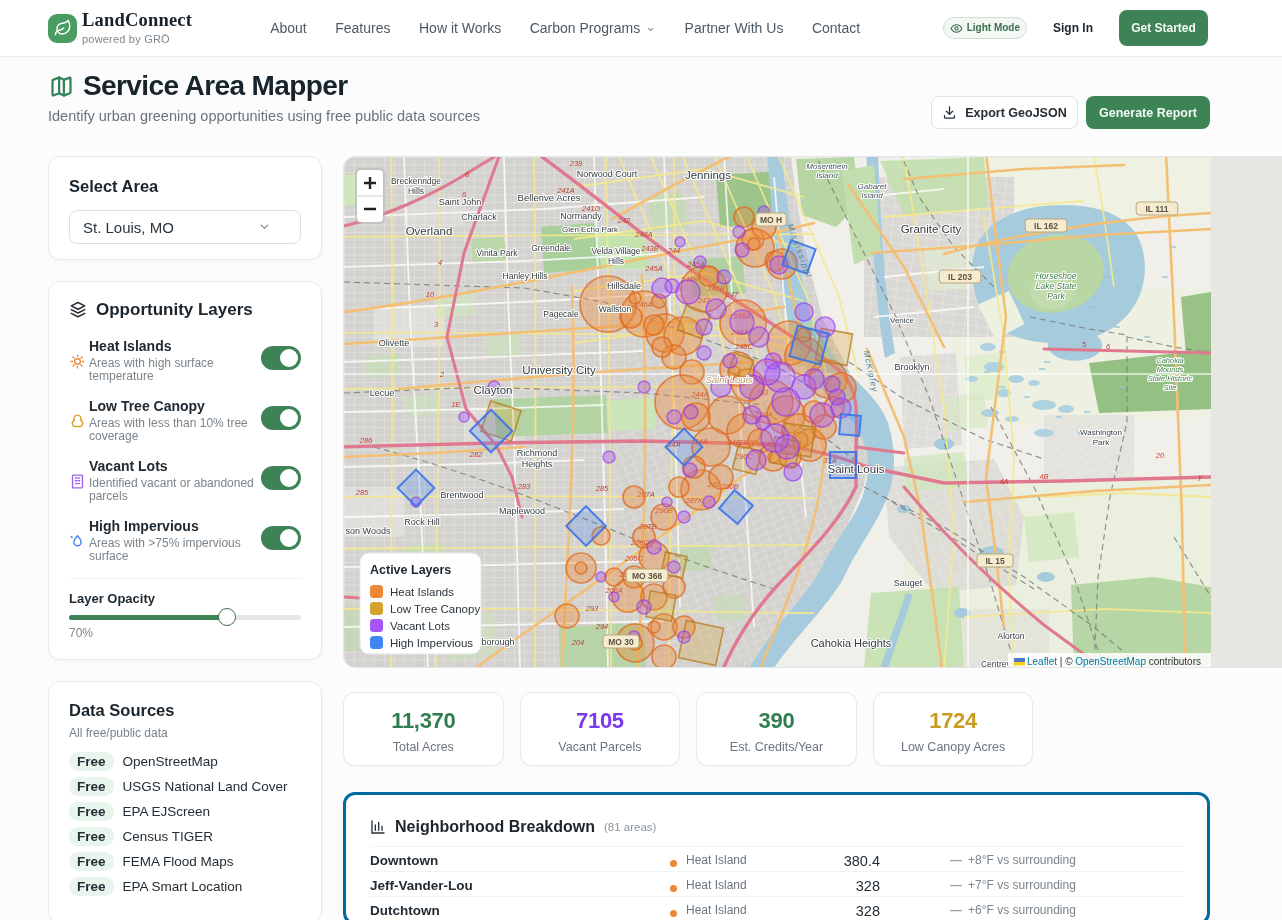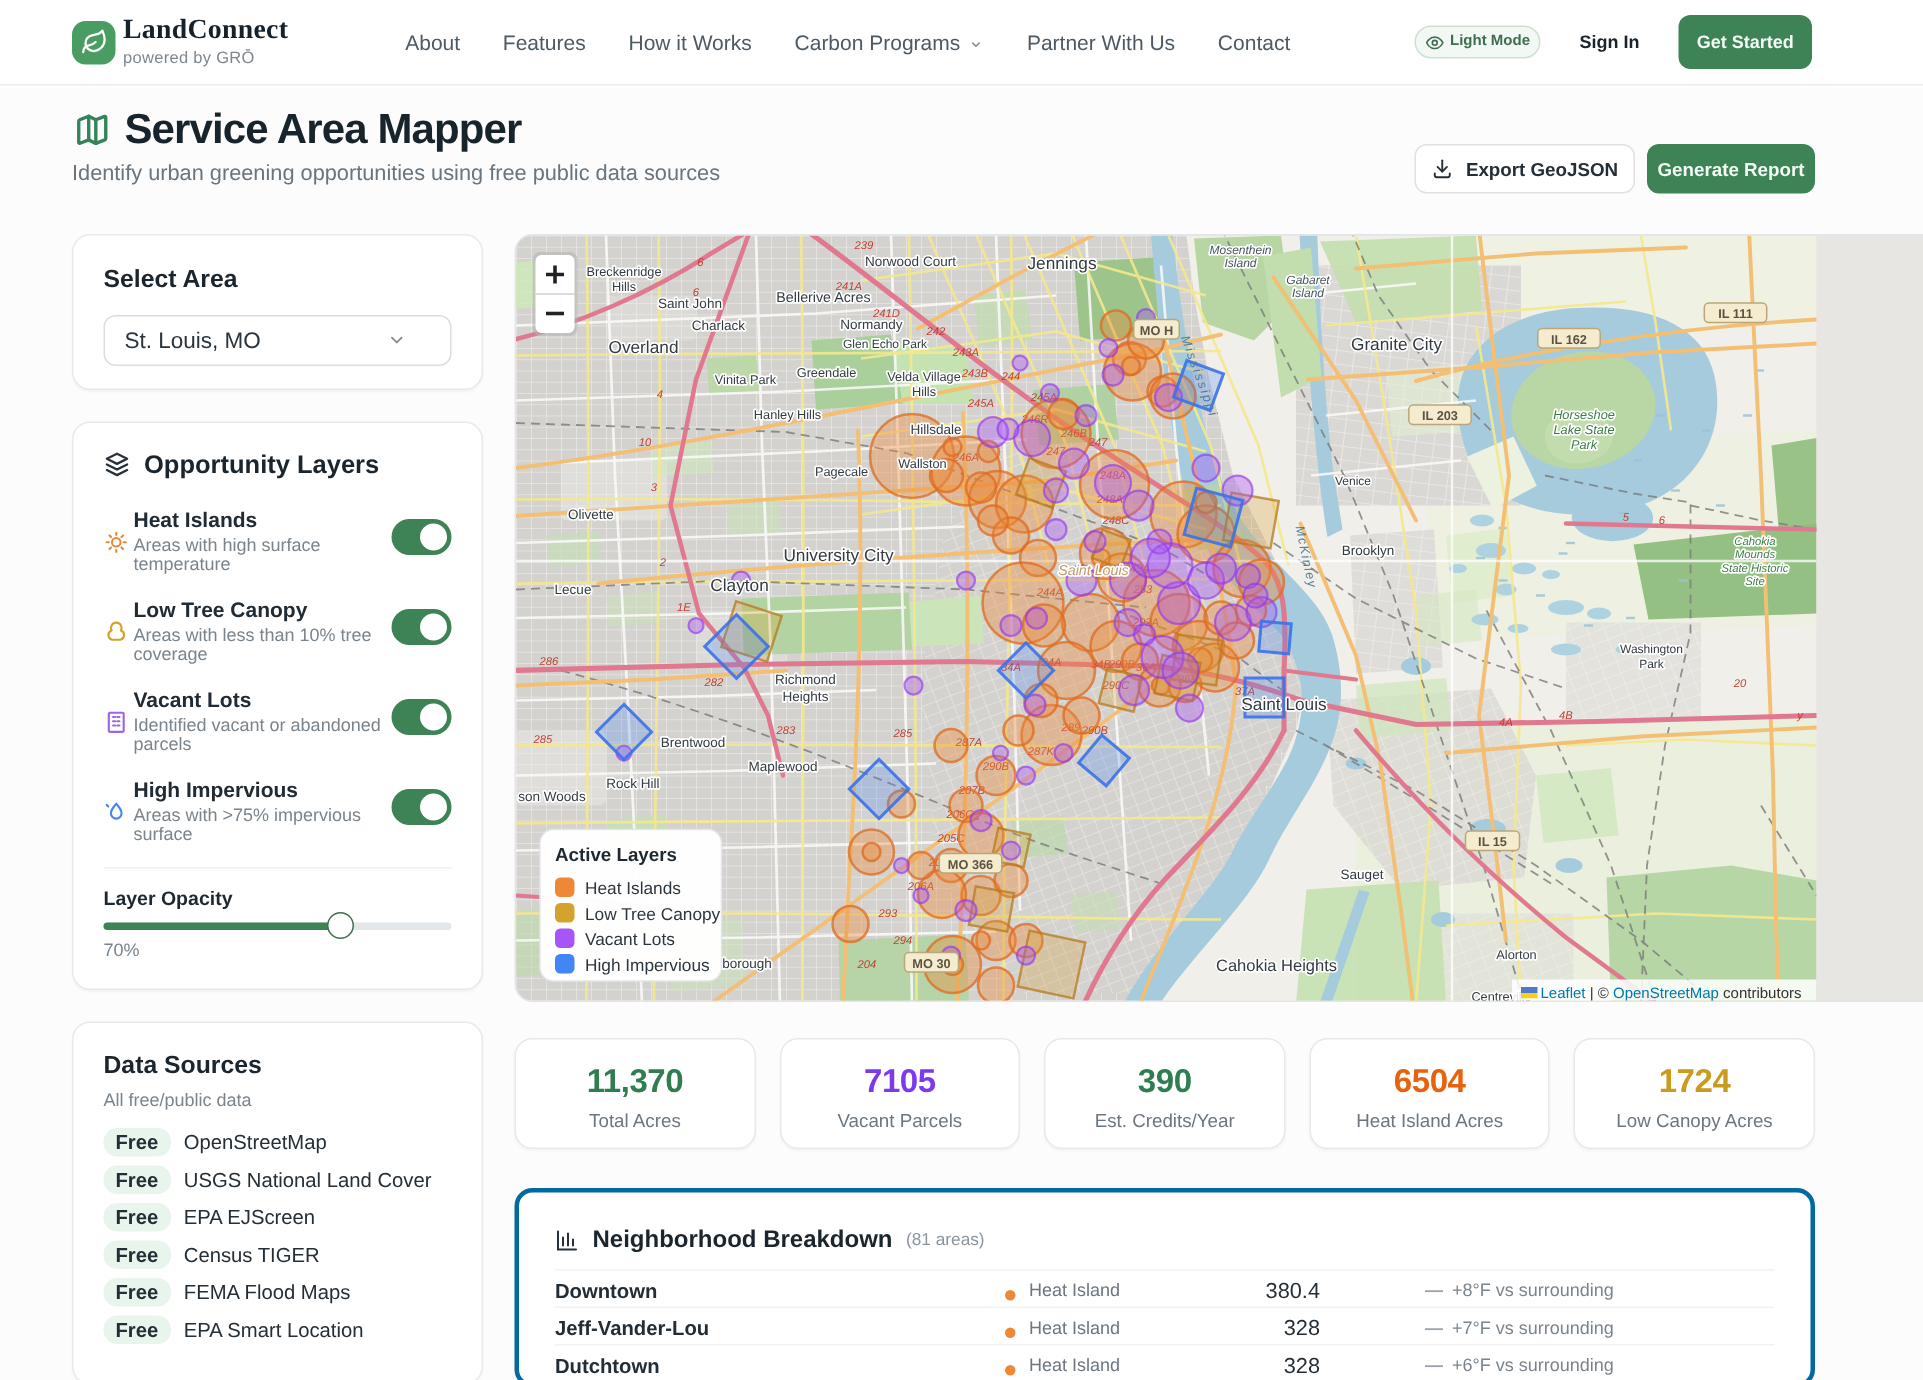--- a/index.html
+++ b/index.html
@@ -119,21 +119,21 @@
         <h1>Service Area Mapper</h1>
       </div>
       <div class="ph-sub">Identify urban greening opportunities using free public data sources</div>
     </div>
     <div class="ph-actions">
       <button class="btn-white"><svg width="15" height="15" viewBox="0 0 24 24" fill="none" stroke="#242e36" stroke-width="2" stroke-linecap="round" stroke-linejoin="round">
             <path d="M12 3v12"></path>
             <path d="m7 10 5 5 5-5"></path>
             <path d="M4 17v2a2 2 0 0 0 2 2h12a2 2 0 0 0 2-2v-2"></path>
           </svg>Export GeoJSON</button>
-      <button class="btn-green" style="width:112px;height:33px;font-size:12.5px;">Generate Report</button>
+      <button class="btn-green" style="width:124px;height:33px;font-size:12.5px;">Generate Report</button>
     </div>
   </div>
   <div class="layout">
     <aside class="sidebar">
       <div class="card pad c1">
         <h3>Select Area</h3>
         <div class="selectbox">St. Louis, MO<span class="chev"><svg width="11" height="11" viewBox="0 0 24 24" fill="none" stroke="#7b858d" stroke-width="2.5" stroke-linecap="round" stroke-linejoin="round">
                 <path d="m5 9 7 7 7-7"></path>
               </svg></span></div>
       </div>
@@ -771,24 +771,20 @@
           </div>
         <div class="stat">
             <div class="v purple">7105</div>
             <div class="l">Vacant Parcels</div>
           </div>
         <div class="stat">
             <div class="v green">390</div>
             <div class="l">Est. Credits/Year</div>
           </div>
         <div class="stat">
-            <div class="v orange">6504</div>
-            <div class="l">Heat Island Acres</div>
-          </div>
-        <div class="stat">
             <div class="v gold">1724</div>
             <div class="l">Low Canopy Acres</div>
           </div>
       </div>
       <div class="tablecard">
         <div class="tc-head">
             <svg width="16" height="16" viewBox="0 0 24 24" fill="none" stroke="#273039" stroke-width="2" stroke-linecap="round">
               <path d="M3 3v18h18"></path>
               <path d="M8 17V9M13 17V5M18 17v-6"></path>
             </svg>

